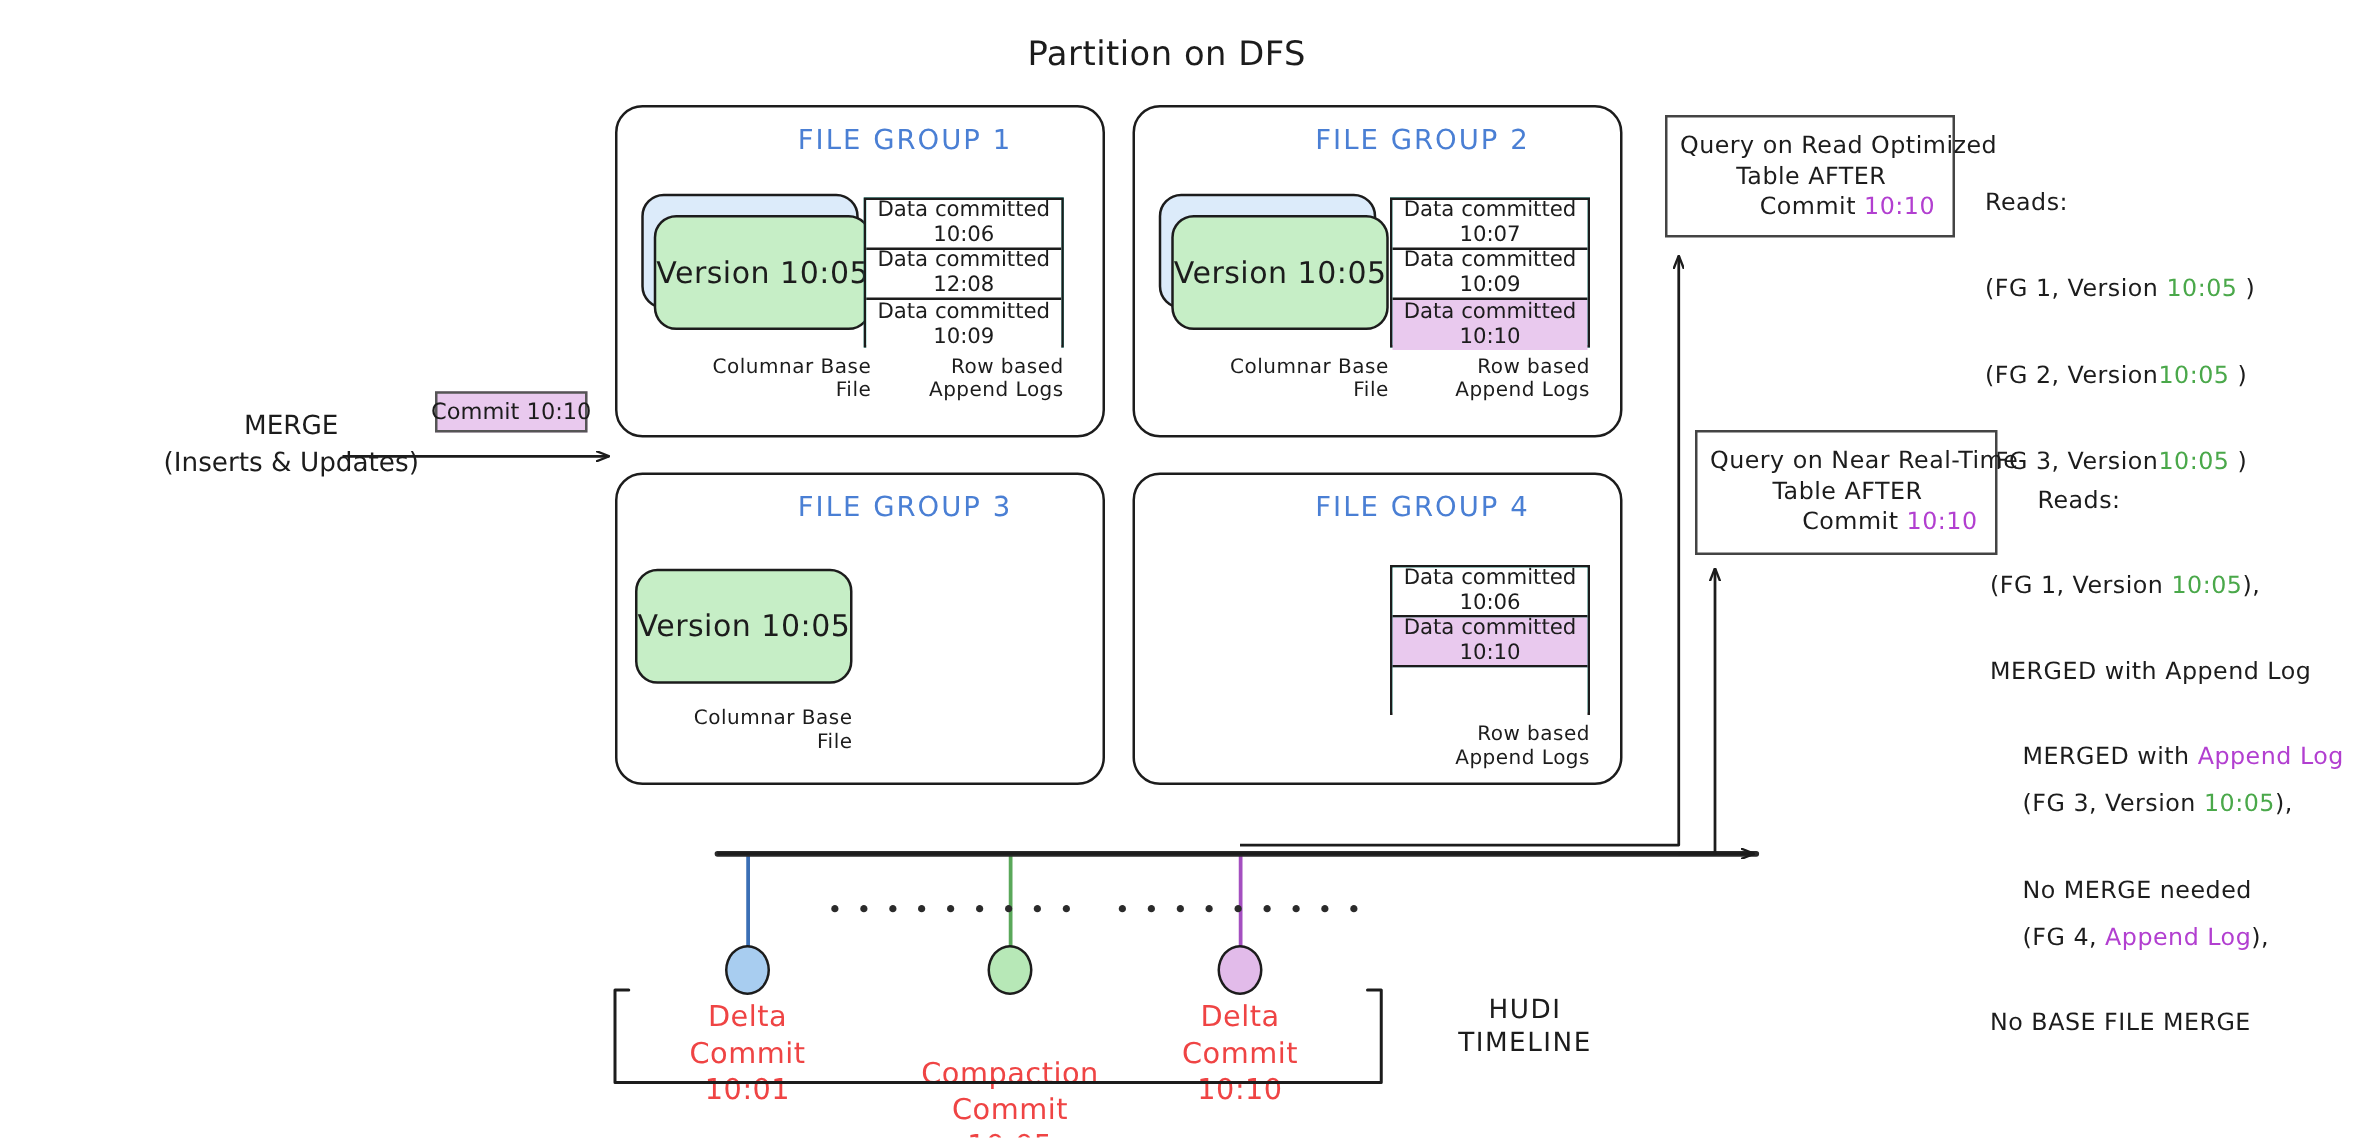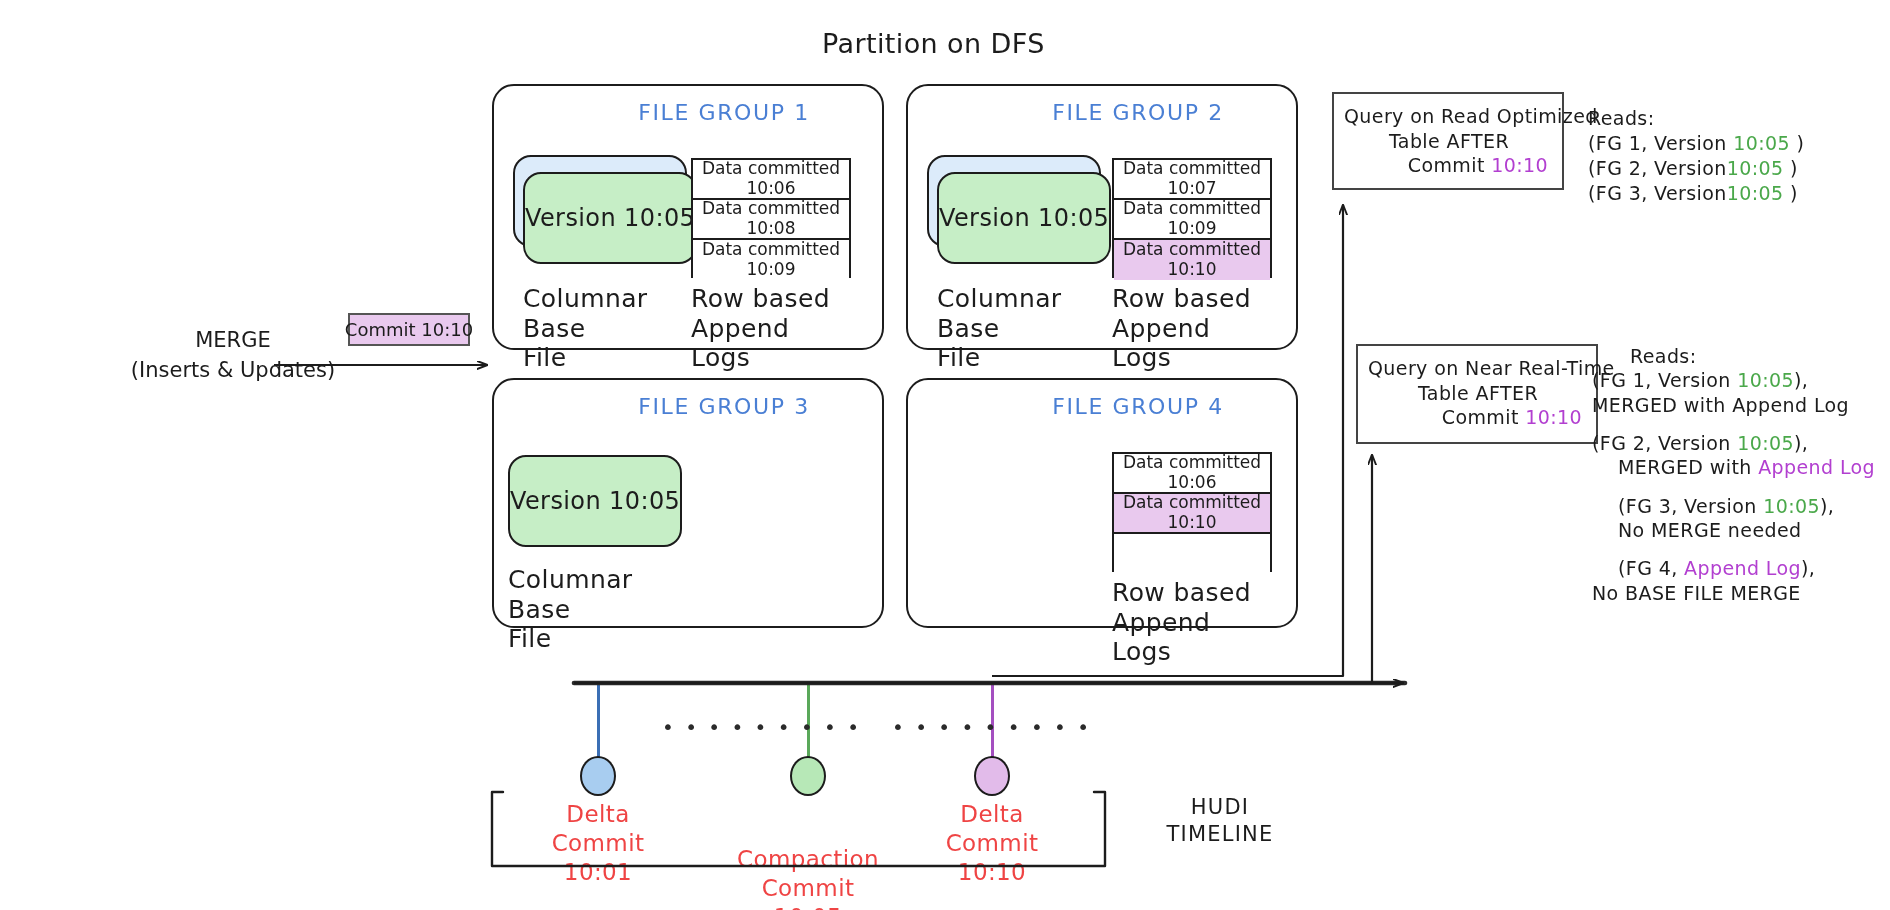--- a/index.html
+++ b/index.html
@@ -36,23 +36,23 @@
   .fg-label {
     font-size: 22px;
     color: #4a7fd4;
     letter-spacing: 1.6px;
     white-space: nowrap;
     text-align: center;
     width: 100%;
     padding-left: 36px;
   }
   .caption {
-    font-size: 25px;
+    font-size: 16px;
     line-height: 1.18;
-    text-align: left;
+    text-align: right;
     color: #1c1c1c;
     white-space: pre-line;
   }
 
   
   .fg-panel {
     border: 2.4px solid #1c1c1c;
     border-radius: 22px;
     background: #ffffff;
     box-sizing: border-box;
@@ -121,21 +121,21 @@
   .green  { color: #4aa84a; }
 
   
   .reads {
     position: absolute;
     font-size: 19px;
     line-height: 1.32;
     color: #1c1c1c;
     white-space: nowrap;
   }
-  .reads .rl { display: block; }
+  .reads .rl { display: block; margin-top: 44px; }
   .reads-2 .rl { line-height: 1.28; }
   .rl.indent { padding-left: 26px; }
   .rl.gap { margin-top: 14px; }
 
   
   .upsert-text {
     position: absolute;
     font-size: 21px;
     line-height: 1.45;
     color: #1c1c1c;
@@ -218,21 +218,21 @@
   <div class="caption hand" style="position:absolute; left:523px; top:284px; width:174px;">Columnar Base
 File</div>
 
   <div class="logtable" style="left:691px; top:158px; width:160px; height:120px;">
     <div class="logrow" style="height:40px;">
       <span>Data committed</span>
       <span>10:06</span>
     </div>
     <div class="logrow" style="height:40px;">
       <span>Data committed</span>
-      <span>10:08</span>
+      <span>12:08</span>
     </div>
     <div class="logrow" style="height:40px;">
       <span>Data committed</span>
       <span>10:09</span>
     </div>
   </div>
   <div class="caption hand" style="position:absolute; left:691px; top:284px; width:160px;">Row based
 Append Logs</div>
 
   <div class="fg-panel abs" style="left:906px; top:84px; width:392px; height:266px;">
@@ -307,21 +307,20 @@
     <div class="query-line hand ql-2">Table AFTER</div>
     <div class="query-line hand ql-3">
       <span>Commit </span><span class="purple">10:10</span>
     </div>
   </div>
 
   <div class="reads reads-2 hand" style="left:1592px; top:344px;">
     <span class="rl" style="padding-left:38px;">Reads:</span>
     <span class="rl"><span>(FG 1, Version </span><span class="green">10:05</span><span>),</span></span>
     <span class="rl">MERGED with Append Log</span>
-    <span class="rl gap"><span>(FG 2, Version </span><span class="green">10:05</span><span>),</span></span>
     <span class="rl indent"><span>MERGED with </span><span class="purple">Append Log</span></span>
     <span class="rl indent gap"><span>(FG 3, Version </span><span class="green">10:05</span><span>),</span></span>
     <span class="rl indent">No MERGE needed</span>
     <span class="rl indent gap"><span>(FG 4, </span><span class="purple">Append Log</span><span>),</span></span>
     <span class="rl">No BASE FILE MERGE</span>
   </div>
 
   <div class="tl-stem" style="left:597px; top:683px; width:3px; height:77px; background:#3b6fb5;"></div>
   <div class="tl-stem" style="left:807px; top:683px; width:3px; height:77px; background:#5aa85a;"></div>
   <div class="tl-stem" style="left:991px; top:683px; width:3px; height:77px; background:#a44fc0;"></div>

